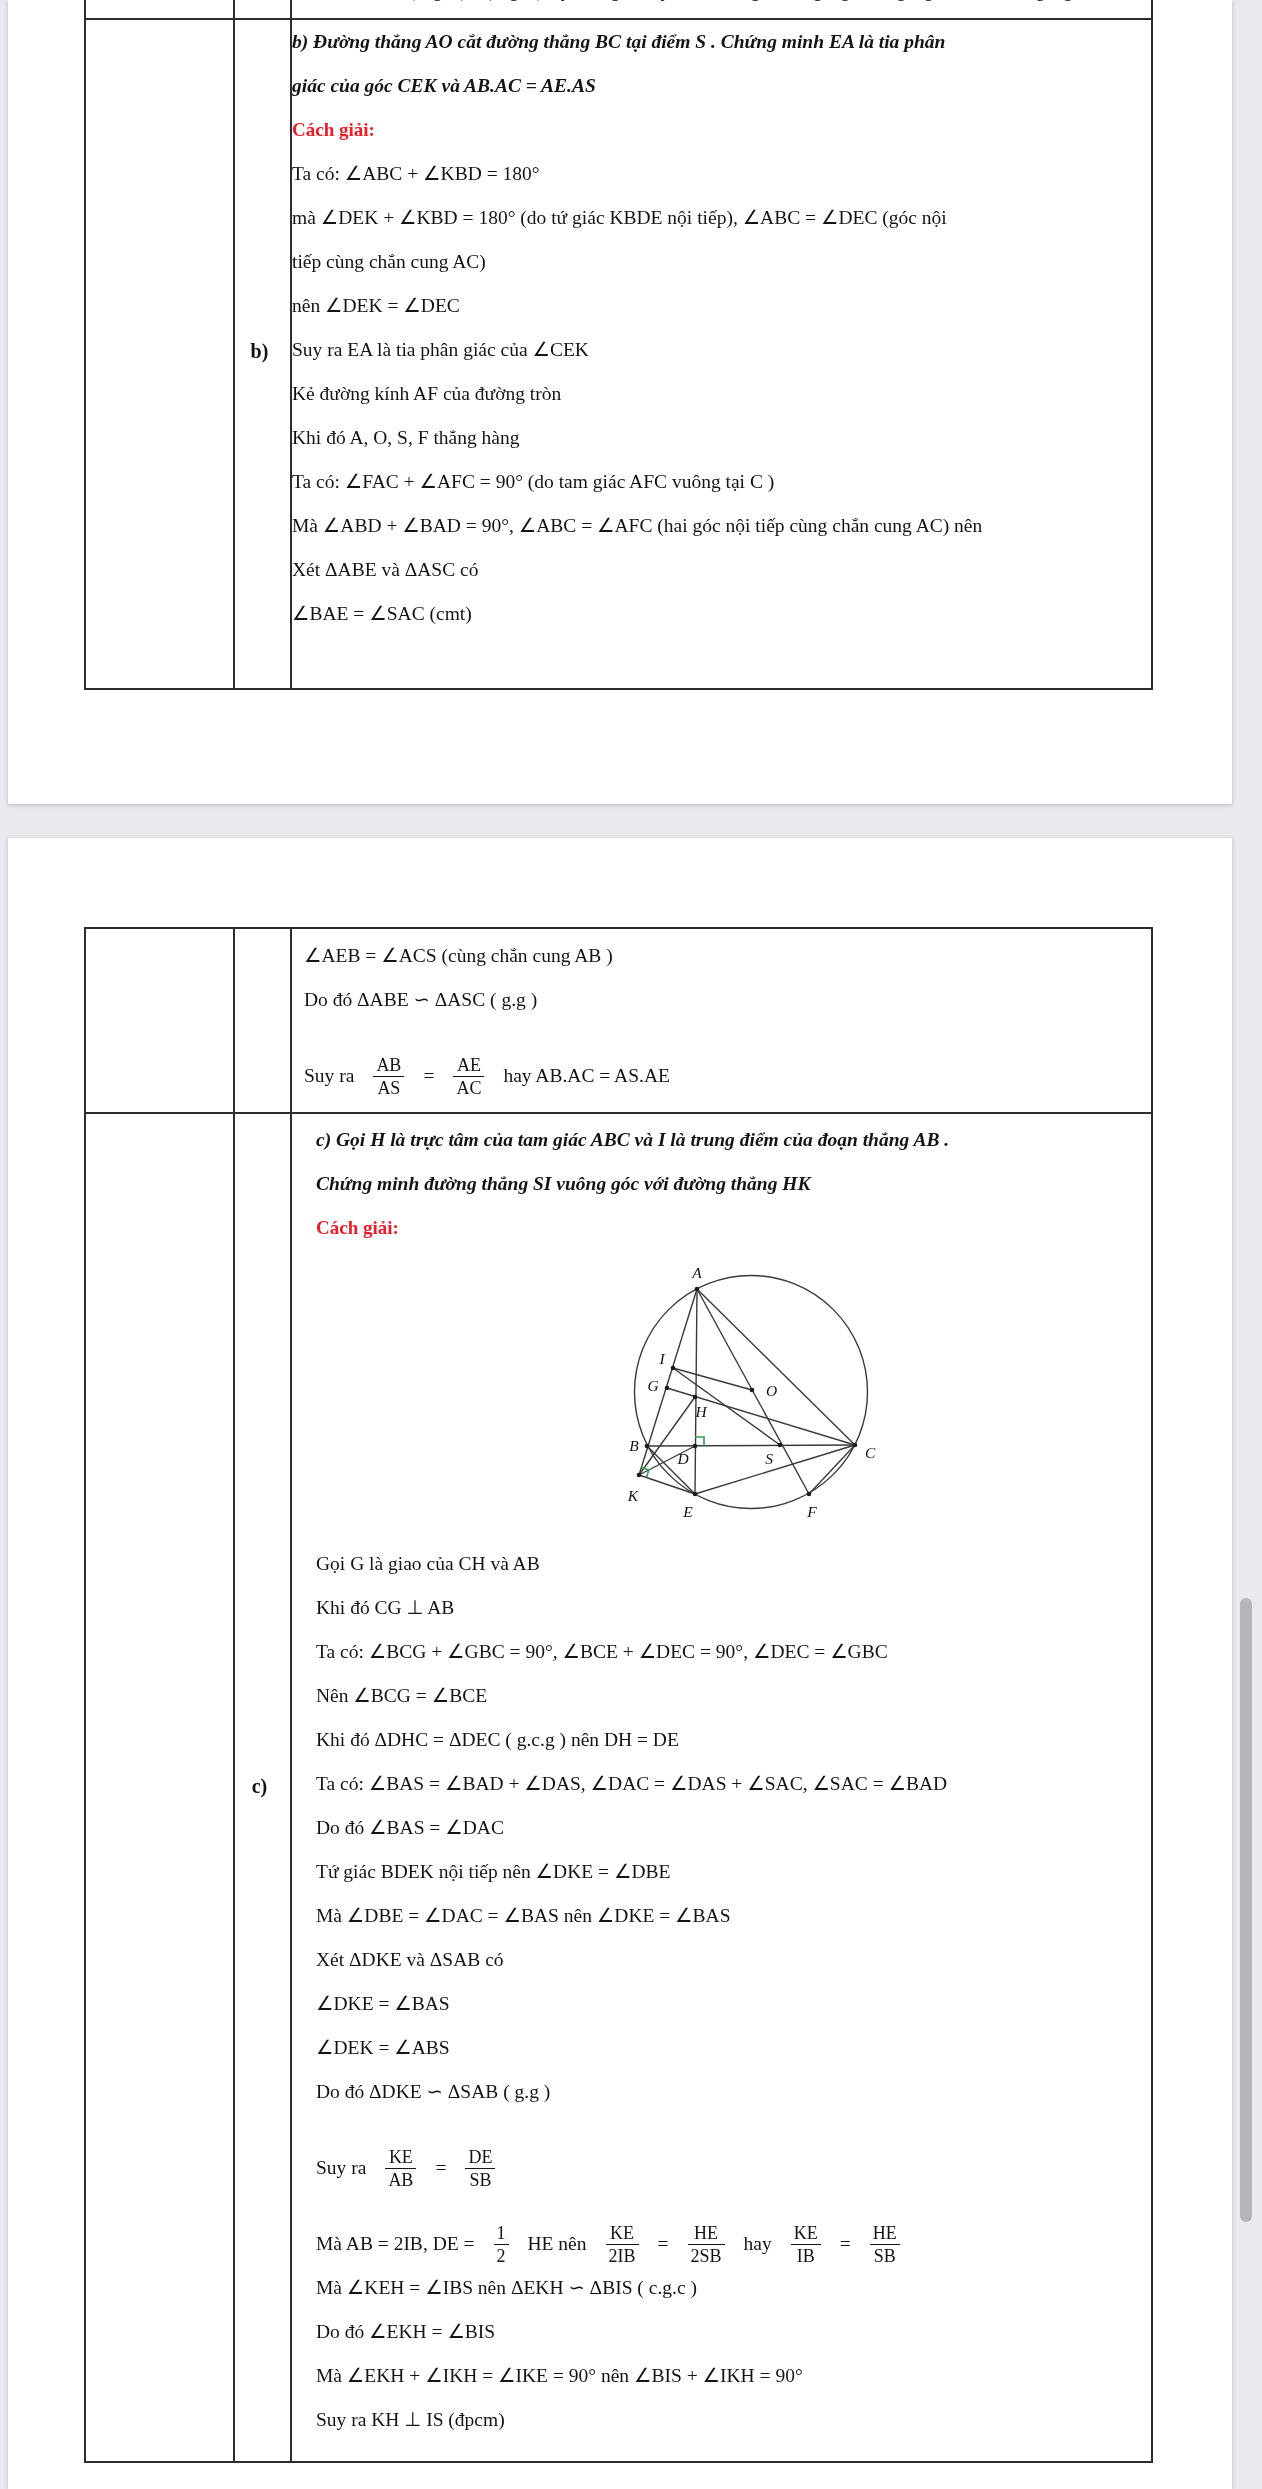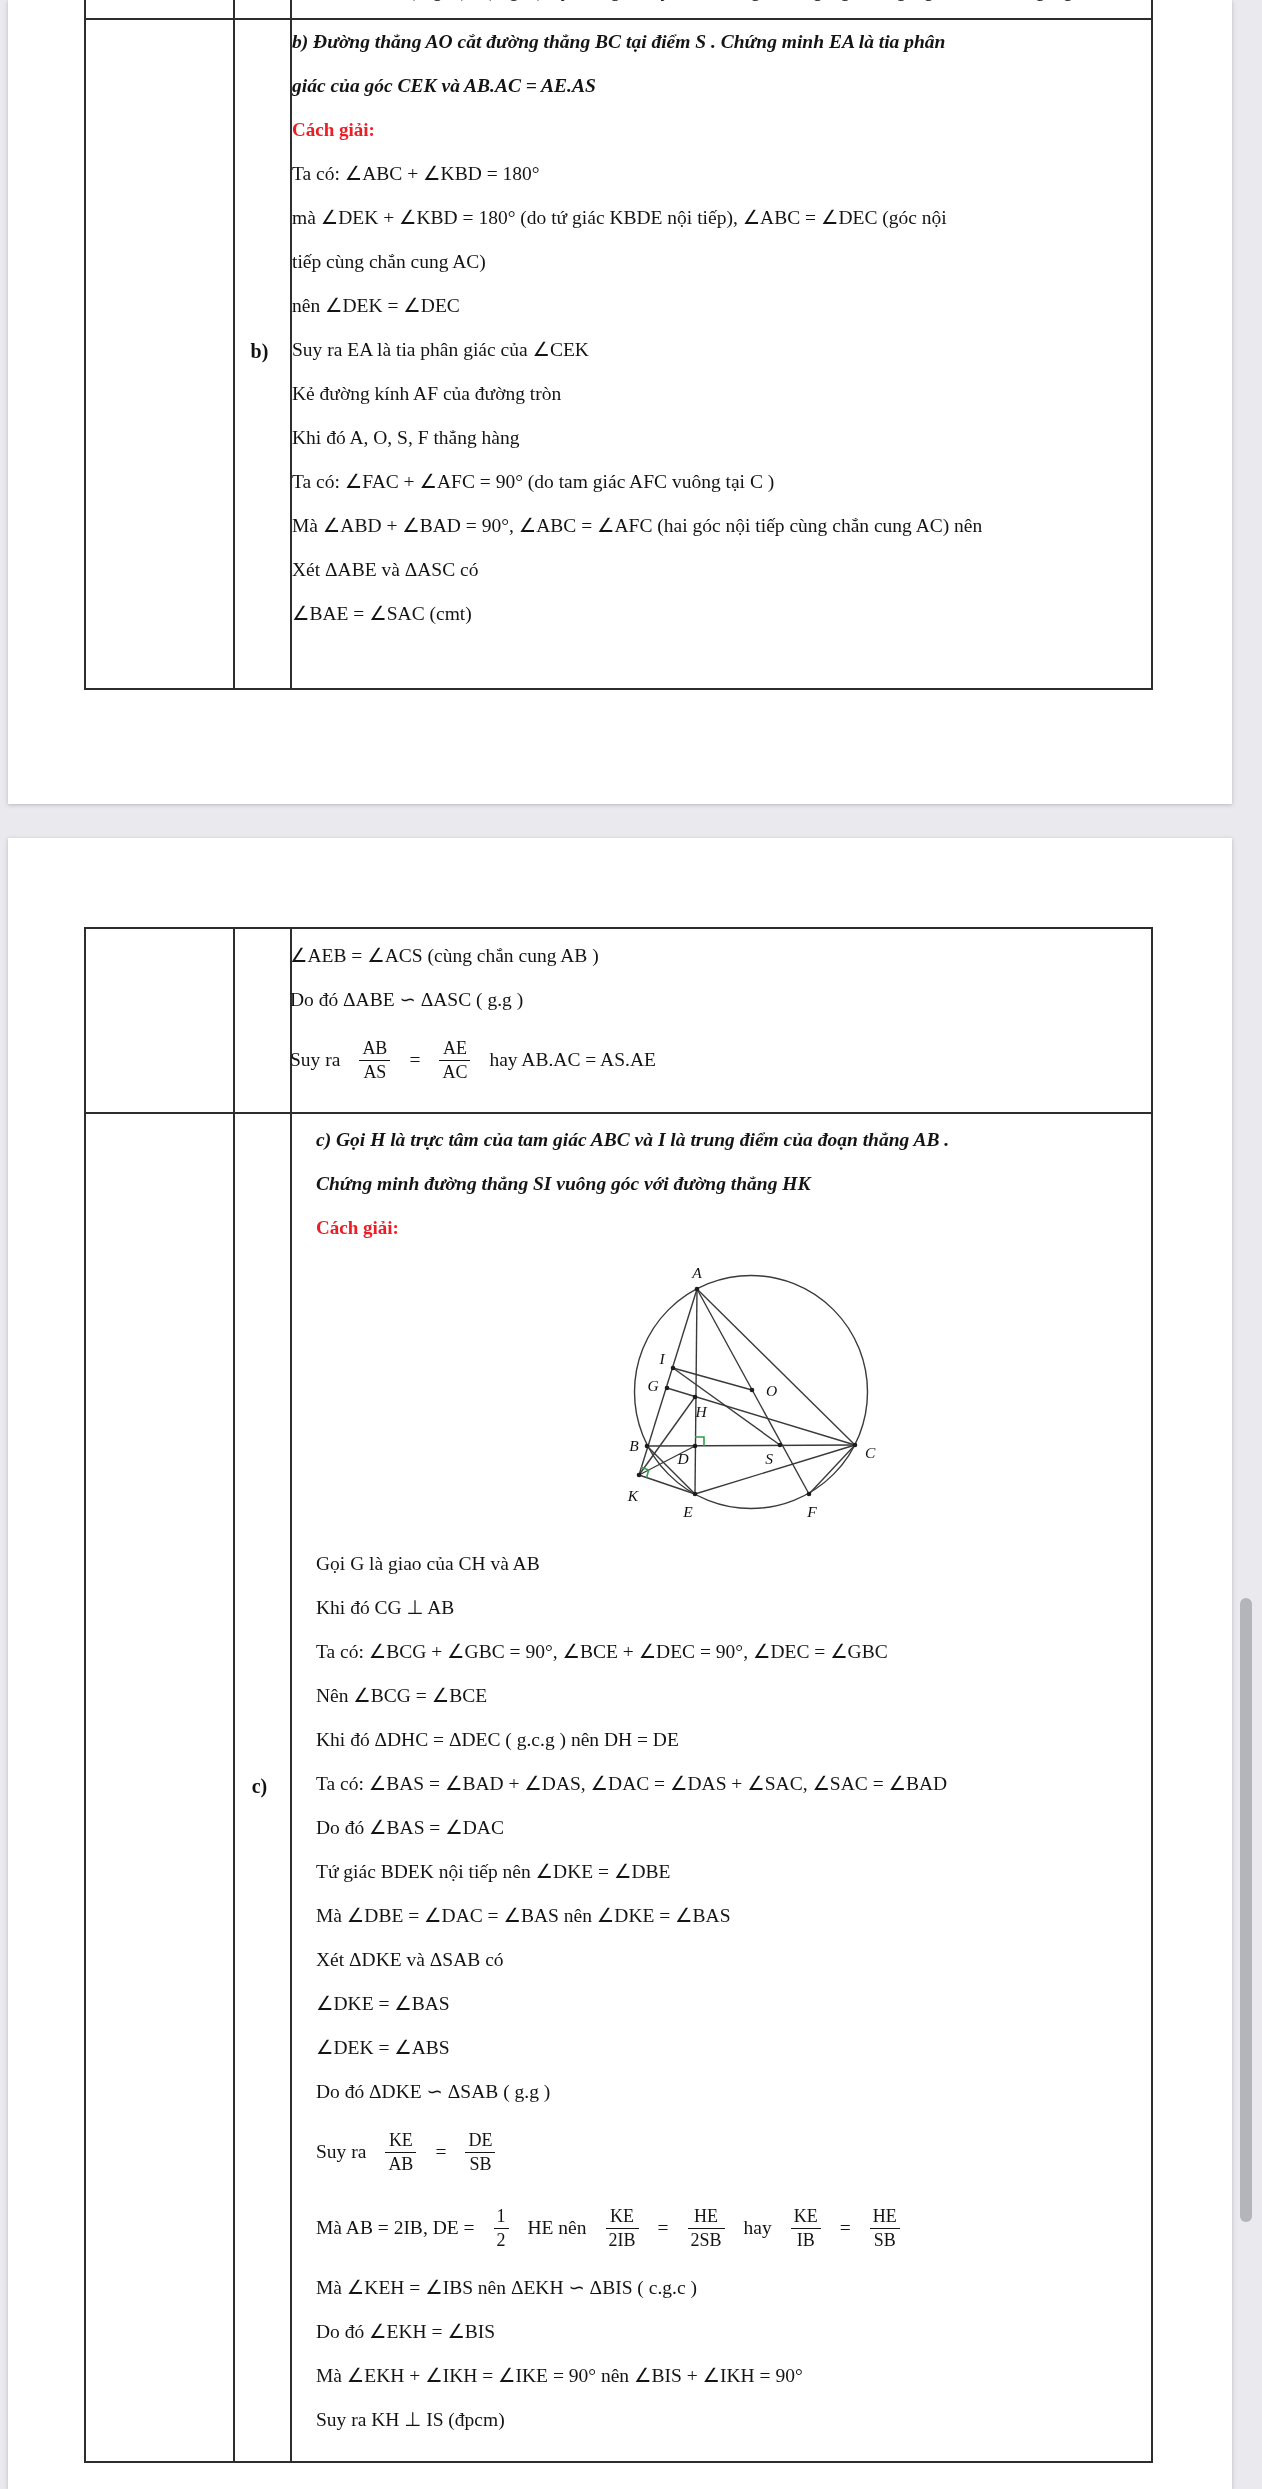--- a/index.html
+++ b/index.html
@@ -13,21 +13,21 @@
     border-left:2px solid #2d2d2d;border-right:2px solid #2d2d2d;border-bottom:2px solid #2d2d2d;}
   .t2{left:76px;top:89px;width:1069px;height:1536px;border:2px solid #2d2d2d;}
   .vline{position:absolute;top:0;bottom:0;width:2px;background:#2d2d2d;}
   .hline{position:absolute;left:0;right:0;height:2px;background:#2d2d2d;}
   .row-label{position:absolute;left:145px;width:57px;text-align:center;
     font-weight:bold;font-size:20px;color:#111;}
   .content{position:absolute;right:2px;}
   .line{height:44px;line-height:44px;font-size:19.5px;color:#141414;white-space:nowrap;}
   .line.bi{font-weight:bold;font-style:italic;}
   .line.red{color:#ee1c25;font-weight:bold;font-size:19px;}
-  .line.tall{height:76px;display:flex;align-items:center;}
+  .line.tall{height:76px;display:flex;align-items:flex-end;}
   .frac{display:inline-flex;flex-direction:column;text-align:center;
     vertical-align:middle;margin:0 19px;line-height:1.12;font-size:18px;}
   .frac .num{border-bottom:1.4px solid #141414;padding:0 3px 1px 3px;display:block;}
   .frac .den{padding:1px 3px 0 3px;display:block;}
   .partial{height:16px;overflow:hidden;position:relative;}
   .partial>span{position:absolute;top:-29px;left:118px;font-size:19.5px;line-height:40px;
     word-spacing:13px;color:#222;white-space:nowrap;font-style:italic;}
   #figure-box{margin:10px 0 10px 288px;width:292px;height:272px;}
   .scroll-thumb{position:absolute;left:1240px;top:1598px;width:12px;height:624px;
     background:#b3b5bb;border-radius:7px;}
@@ -62,21 +62,21 @@
         <div class="line"><span>∠BAE = ∠SAC  (cmt)</span></div>
       </div>
   </div>
 </div>
 
 <div class="card" id="page2">
   <div class="tbl t2">
     <div class="vline" style="left:147px"></div>
     <div class="vline" style="left:204px"></div>
     <div class="hline" style="top:183px"></div>
-    <div class="content" id="p2-row1" style="left:192px;top:5px;padding-left:12px">
+    <div class="content" id="p2-row1" style="left:206px;top:5px;padding-left:12px">
         <div class="line"><span>∠AEB = ∠ACS  (cùng chắn cung  AB )</span></div>
         <div class="line"><span>Do đó  ΔABE ∽ ΔASC ( g.g )</span></div>
         <div class="line tall">
           <span>Suy ra </span>
           <span class="frac">
             <span class="num">AB</span>
             <span class="den">AS</span>
           </span>
           <span> = </span>
           <span class="frac">

